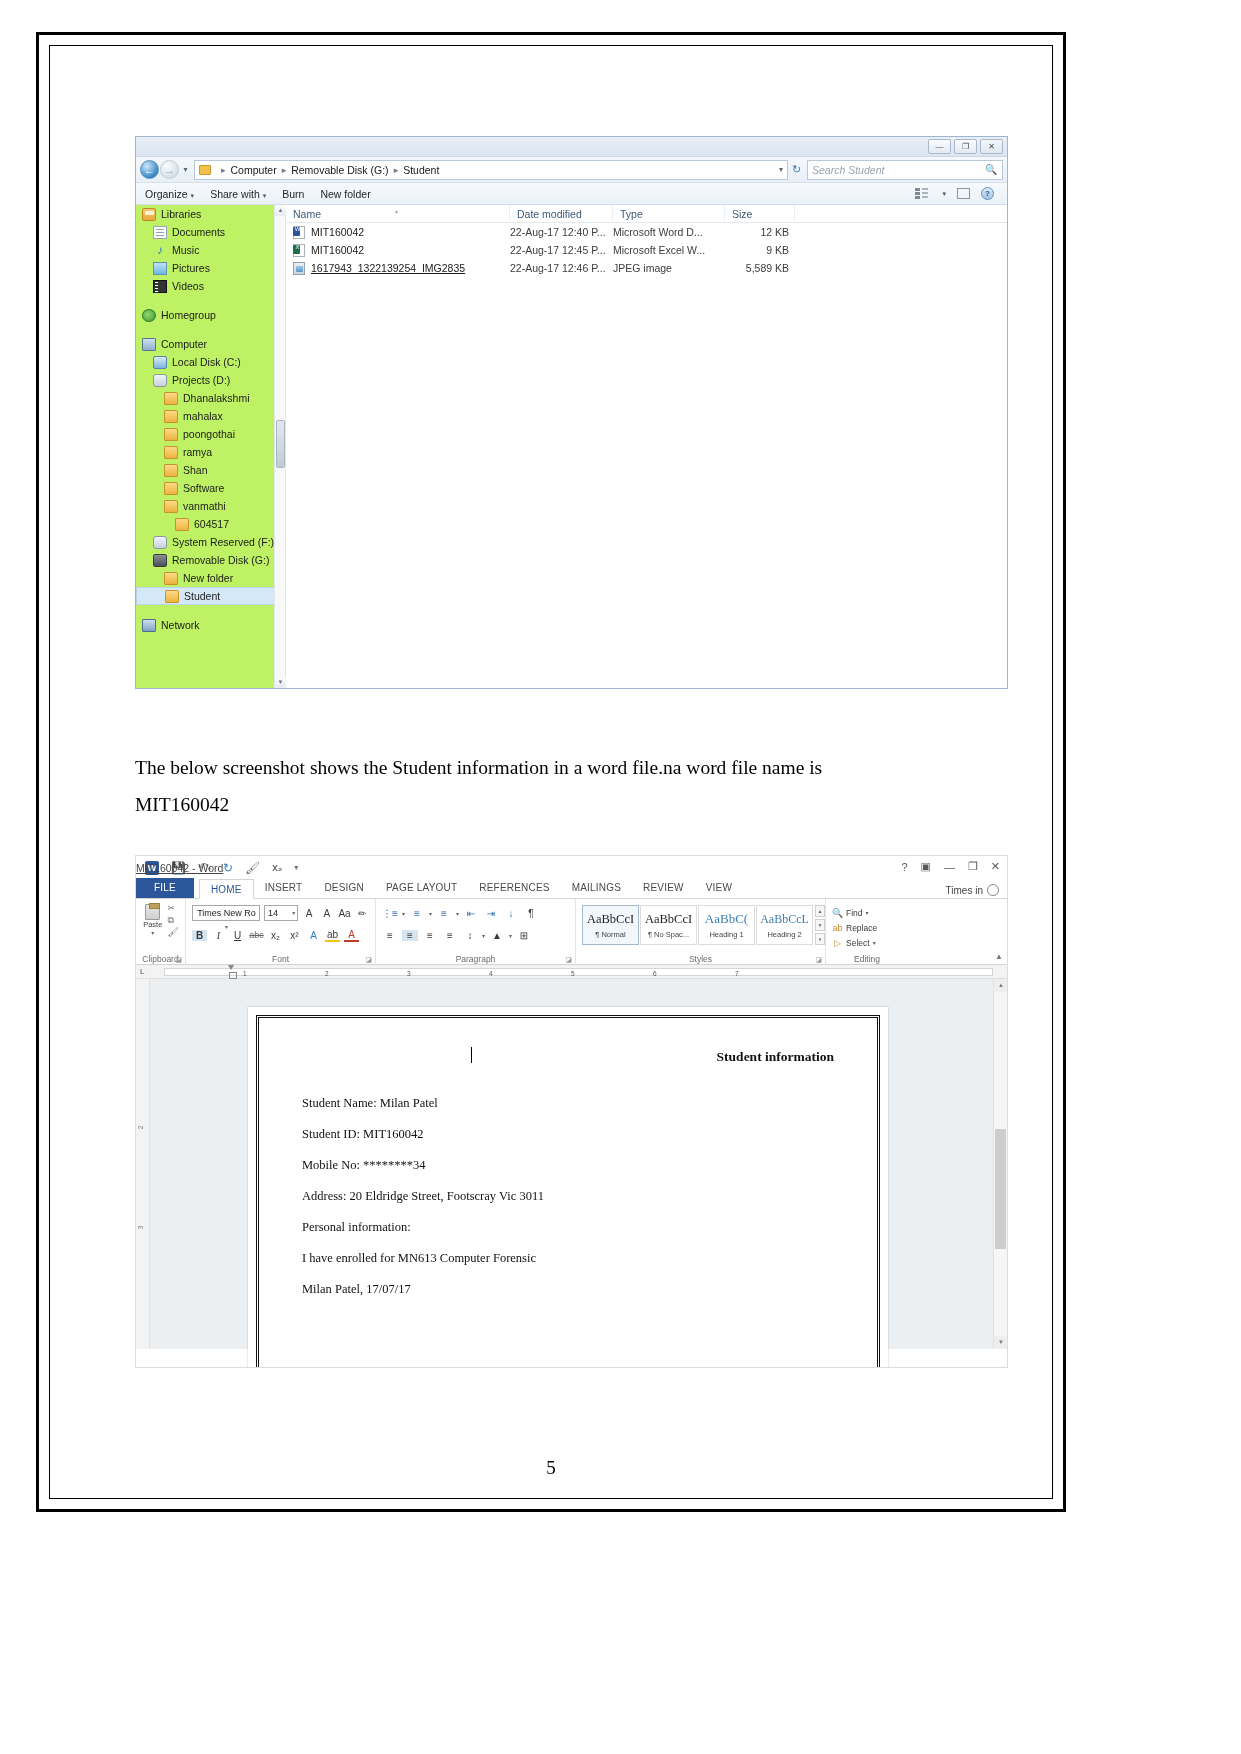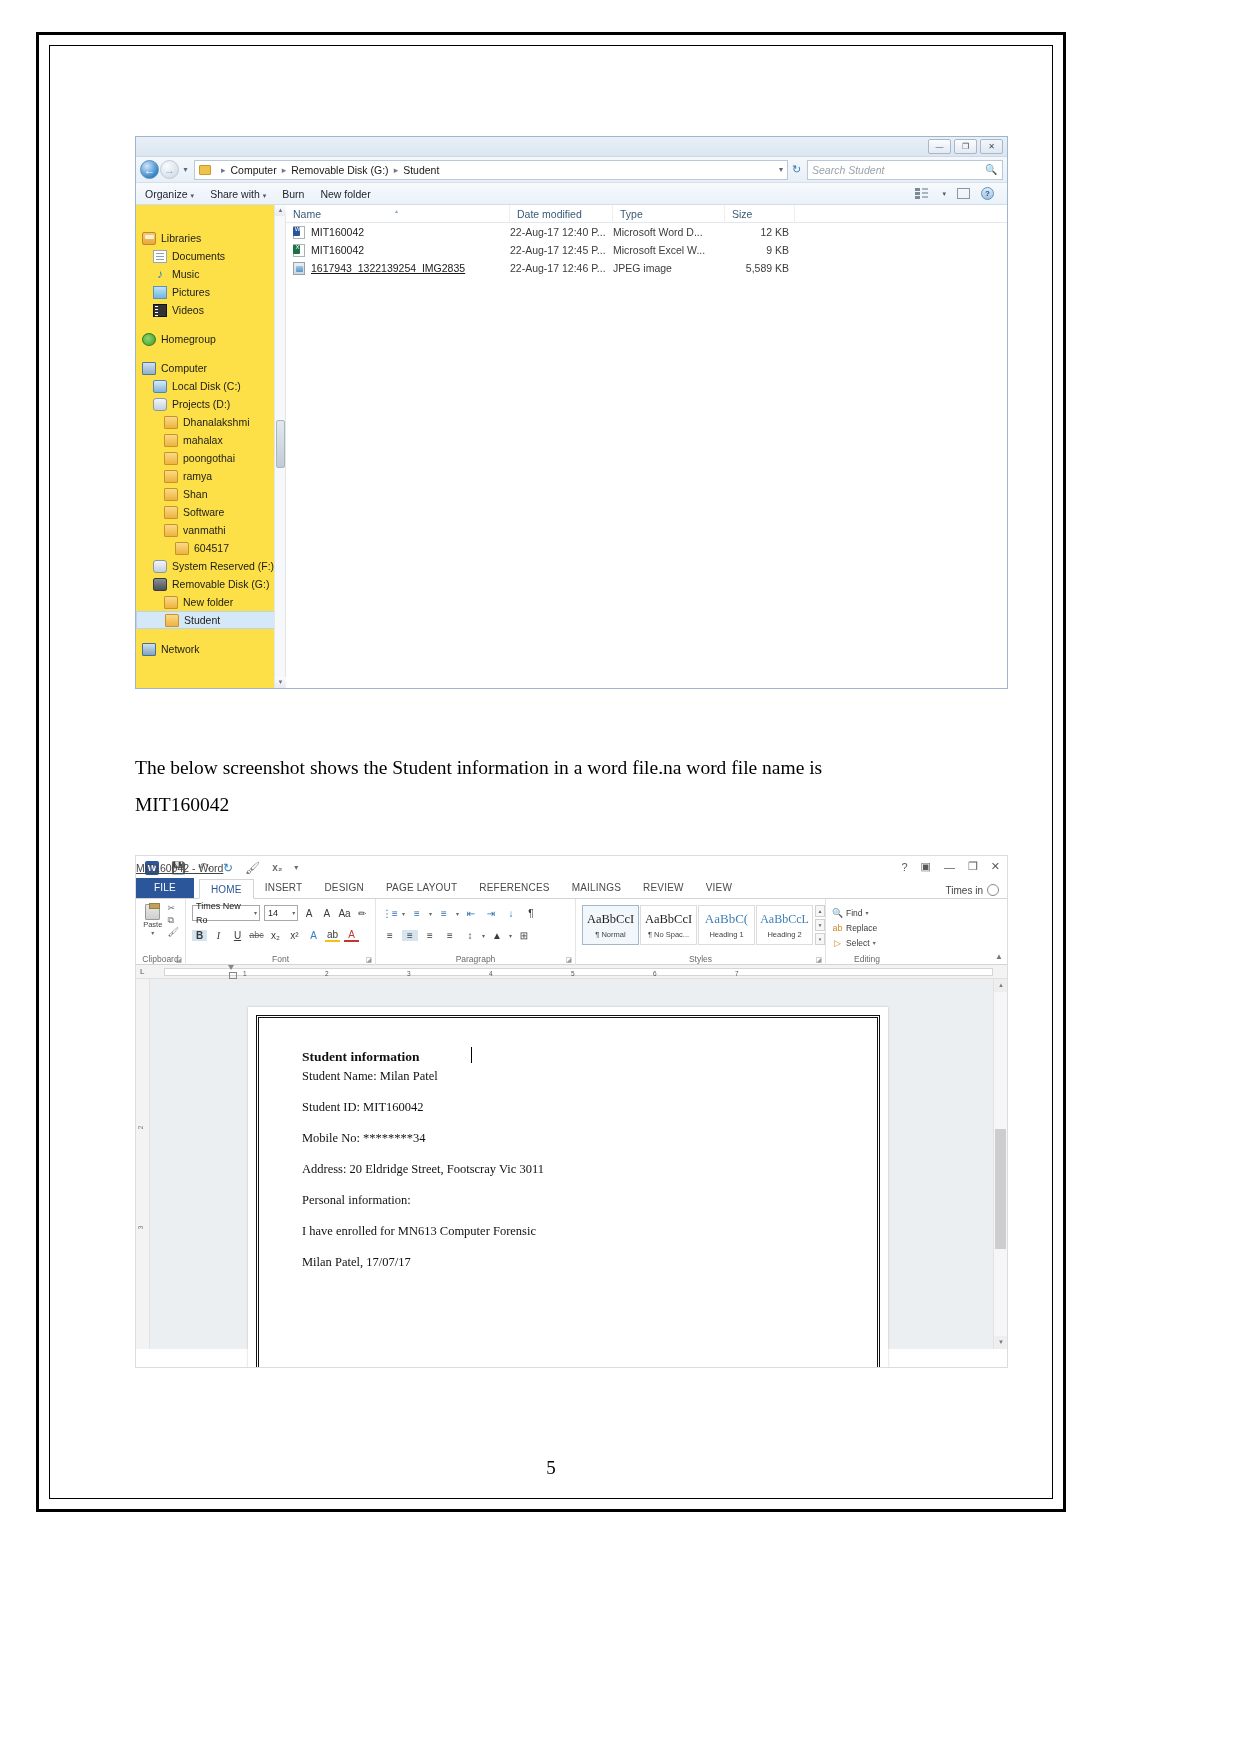--- a/index.html
+++ b/index.html
@@ -132,23 +132,23 @@
     width:13px; height:13px; border-radius:50%;
     background:linear-gradient(#dfeaf6,#9fc3e3);
     border:1px solid #5f90bd; color:#25537d;
     font-size:8px; font-weight:bold; text-align:center; line-height:11px;
   }
 
   .exp-body { display:flex; height:483px; background:#fff; }
 
   .exp-nav {
     width:150px; flex:none;
-    background:#fde047;
+    background:#bef264;
     border-right:1px solid #e1e6ea;
-    padding-top:24px;
+    padding-top:0;
     position:relative;
     font-size:10.5px;
   }
   .tree-row {
     height:18px; display:flex; align-items:center;
     padding-left:6px; white-space:nowrap;
   }
   .tree-row.sel { background:#d5e8f7; border:1px solid #b7d4ea; height:18px; }
   .tree-ico { width:14px; height:13px; margin-right:5px; flex:none; position:relative; }
   .ico-libraries { background:linear-gradient(#f7c871,#e8a83b); border:1px solid #c0882b; border-radius:2px; }
@@ -270,21 +270,21 @@
   .paste-btn { display:flex; flex-direction:column; align-items:center; width:26px; font-size:8px; color:#444; }
   .paste-ico { width:15px; height:16px; background:linear-gradient(#e8e8e8,#cfcfcf); border:1px solid #9a9a9a; border-radius:1px; position:relative;}
   .paste-ico:after{content:'';position:absolute;left:3px;top:-2px;width:9px;height:4px;background:#c0a060;border:1px solid #9a8040;}
   .clip-mini { display:flex; flex-direction:column; gap:3px; margin-left:2px; }
   .mini-ico { font-size:9px; color:#6a6a6a; line-height:9px; }
 
   .font-g { width:190px; }
   .font-name {
     width:74px; height:16px; border:1px solid #a8a8a8; background:#fff;
     font-size:9px; line-height:14px; padding-left:3px; color:#222;
-    display:flex; align-items:center; justify-content:space-between; padding-right:2px;
+    display:flex; align-items:center; justify-content:space-between; padding-right:2px;flex-direction:column;
   }
   .font-size {
     width:37px; height:16px; border:1px solid #a8a8a8; background:#fff;
     font-size:9px; line-height:14px; padding-left:3px; color:#222;
     display:flex; align-items:center; justify-content:space-between; padding-right:2px;
   }
   .cb-caret { font-size:6px; color:#666; }
   .f-ico { font-size:10px; color:#3a3a3a; width:15px; text-align:center; }
   .f-ico.b { font-weight:bold; }
   .f-ico.i { font-style:italic; font-family:"Liberation Serif",serif; }
@@ -338,21 +338,21 @@
   .vr-mark { position:absolute; left:3px; font-size:6.5px; color:#777; transform:rotate(-90deg); }
   .page-sheet {
     position:absolute; left:112px; top:28px; width:640px; height:400px;
     background:#fff; box-shadow:0 0 2px rgba(0,0,0,.22);
   }
   .page-border {
     position:absolute; left:8px; top:8px; right:8px; bottom:0;
     border:3px double #111; border-bottom:none;
   }
   .doc-body { padding:42px 54px 0 54px; font-family:"Liberation Serif", serif; }
-  .doc-title { text-align:left; font-weight:bold; font-size:13.5px; color:#111; margin-bottom:4px; position:relative; }
+  .doc-title { text-align:right; font-weight:bold; font-size:13.5px; color:#111; margin-bottom:31px; position:relative; }
   .doc-title:before { content:''; position:absolute; left:169px; top:-2px; width:1px; height:16px; background:#000; }
   .doc-line { font-size:12.5px; color:#111; margin-bottom:16px; }
   .w-scroll-right {
     position:absolute; right:0; top:0; width:14px; height:100%;
     background:#f6f6f6; border-left:1px solid #e2e2e2;
   }
   .wsr-btn { position:absolute; left:0; width:14px; height:13px; background:#eeeeee; color:#7a7a7a; font-size:6px; text-align:center; line-height:12px; }
   .wsr-thumb { position:absolute; left:1px; top:150px; width:11px; height:120px; background:#cdcdcd; }
 
   

